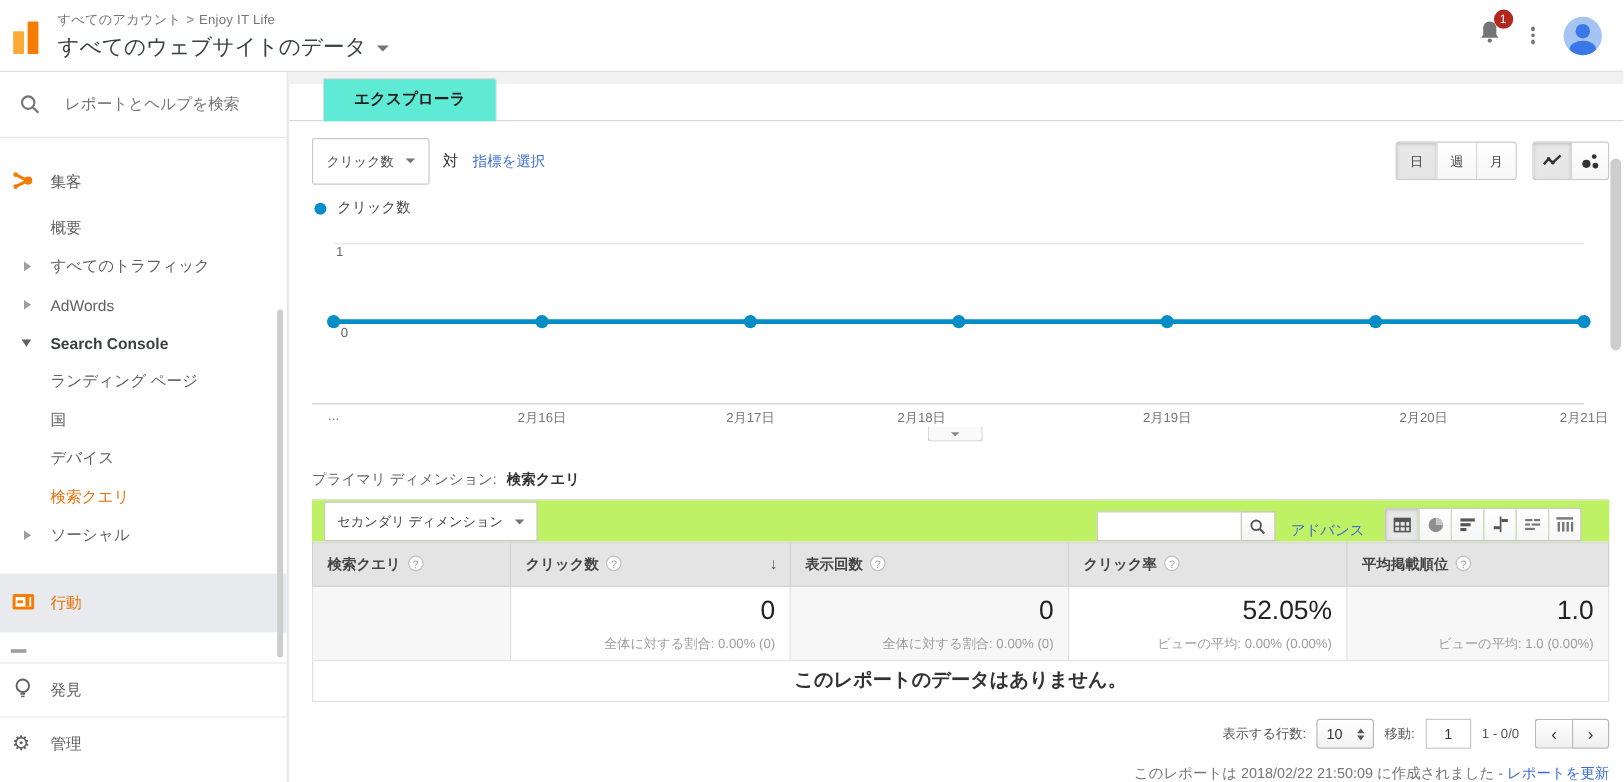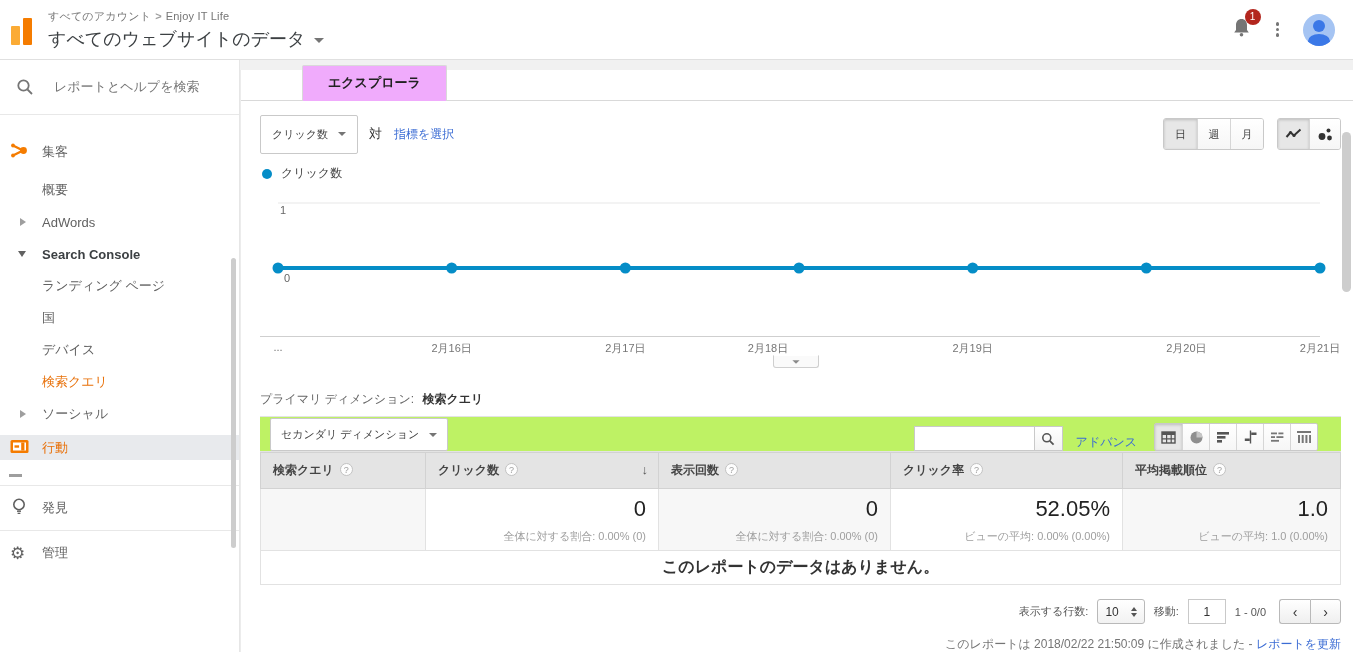--- a/index.html
+++ b/index.html
@@ -37,37 +37,37 @@
 
   
   .side-search { height:55px; display:flex; align-items:center; padding:0 0 0 16px; gap:20px;
     border-bottom:1px solid #e8e8e8; color:#757575; font-size:13px; cursor:text; }
   .nav { padding-top:17px; }
   .nav-item { height:32px; display:flex; align-items:center; padding-left:42px; position:relative;
     font-size:13px; color:#616161; cursor:pointer; }
   .nav-item.section { margin-top:4px; margin-bottom:6px; }
   .nav-item.bold { color:#3c4043; font-weight:bold; }
   .nav-item.orange-text { color:#e8710a; }
-  .nav-item.selected { background:#e8eaed; height:25px; color:#e8710a; margin-top:5px; }
+  .nav-item.selected { background:#e8eaed; height:49px; color:#e8710a; margin-top:16px; }
   .nav-icon { position:absolute; left:10px; top:50%; transform:translateY(-50%); }
   .tri-right { position:absolute; left:20px; top:50%; transform:translateY(-50%);
     width:0; height:0; border-top:4.5px solid transparent; border-bottom:4.5px solid transparent; border-left:6px solid #9e9e9e; }
   .tri-down { position:absolute; left:18px; top:50%; transform:translateY(-50%);
     width:0; height:0; border-left:4.5px solid transparent; border-right:4.5px solid transparent; border-top:6px solid #616161; }
   .side-divider { border-top:1px solid #e8e8e8; margin:6px 0; }
   .cut-dash { width:13px; height:3px; background:#9e9e9e; margin:14px 0 8px 9px; }
   .side-scrollthumb { position:absolute; right:3px; top:198px; width:5px; height:290px; background:#cdcdcd; border-radius:3px; }
   .gear-glyph { font-size:17px; color:#616161; }
 
   
   .card { background:#fff; border-left:1px solid #ececec; padding:0 14px 0 19px; height:582px; }
   .tab-row { display:flex; align-items:flex-end; border-bottom:1px solid #d9d9d9;
     margin:0 -14px 0 -19px; padding-left:28px; height:31px; }
-  .tab { background:#f0abfc; border:1px solid #d9d9d9; border-bottom:none; border-radius:2px 2px 0 0;
-    padding:8px 25px 9px; font-size:13px; font-weight:bold; color:#212121; position:relative; top:1px; cursor:pointer;margin-left:33px; }
+  .tab { background:#5eead4; border:1px solid #d9d9d9; border-bottom:none; border-radius:2px 2px 0 0;
+    padding:8px 25px 9px; font-size:13px; font-weight:bold; color:#212121; position:relative; top:1px; cursor:pointer; }
 
   .controls { display:flex; align-items:center; padding-top:14px; height:52px; }
   .metric-btn { background:#fff; border:1px solid #c9c9c9; border-radius:2px; padding:11px 11px;
     font-size:11px; color:#444; display:flex; align-items:center; gap:10px; cursor:pointer; }
   .small-caret { width:0; height:0; border-left:4px solid transparent; border-right:4px solid transparent; border-top:4.5px solid #757575; }
   .vs-label { margin:0 12px 0 11px; font-size:13px; color:#333; }
   .blue-link { color:#3b6cd4; font-size:12px; text-decoration:none; cursor:pointer; }
   .right-controls { margin-left:auto; display:flex; gap:13px; align-items:center; }
   .seg-group { display:flex; border:1px solid #c9c9c9; border-radius:3px; overflow:hidden; }
   .seg { width:33px; height:30px; display:flex; align-items:center; justify-content:center;
@@ -197,20 +197,24 @@
             <line x1="3" y1="14" x2="13" y2="9" stroke="#f57c00" stroke-width="2.4"></line>
             <circle cx="13.5" cy="9" r="3.4" fill="#f57c00"></circle>
             <circle cx="3" cy="4" r="1.9" fill="#f57c00"></circle>
             <circle cx="3" cy="14" r="1.9" fill="#f57c00"></circle>
           </svg>
         </span>
         <span>集客</span>
       </div>
       <div class="nav-item" style="margin-top:2px;">
         <span>概要</span>
+      </div>
+      <div class="nav-item">
+        <span class="tri-right"></span>
+        <span>すべてのトラフィック</span>
       </div>
       <div class="nav-item">
         <span class="tri-right"></span>
         <span>AdWords</span>
       </div>
       <div class="nav-item bold">
         <span class="tri-down"></span>
         <span>Search Console</span>
       </div>
       <div class="nav-item">

